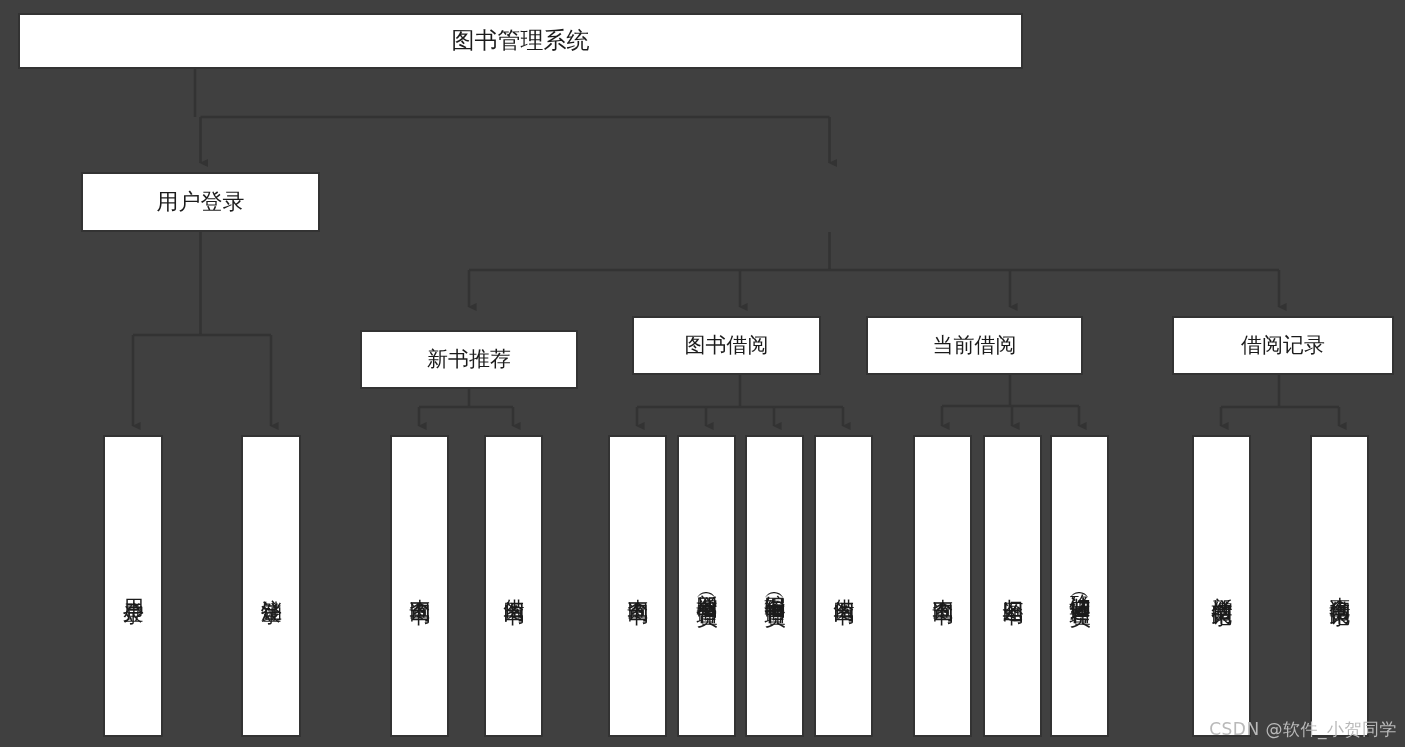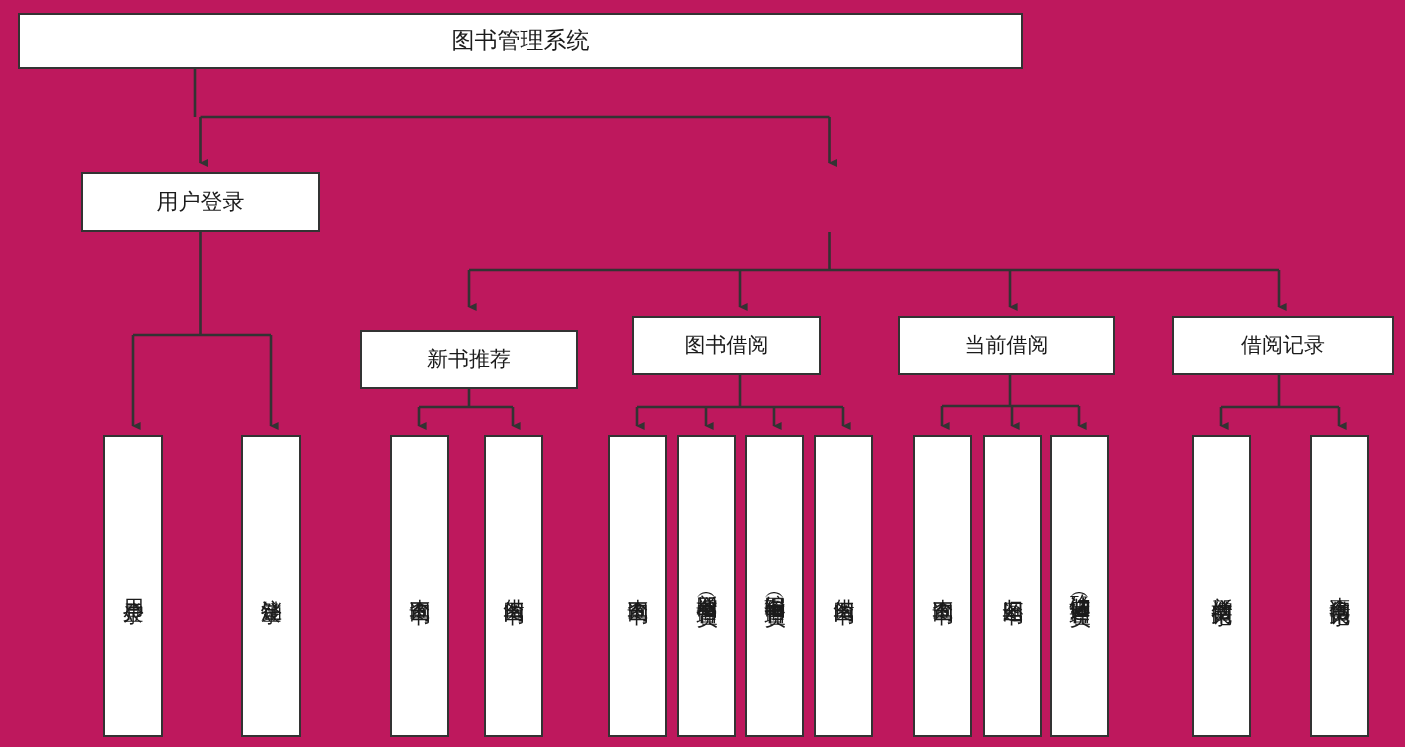--- a/index.html
+++ b/index.html
@@ -7,21 +7,21 @@
     padding: 0;
     background: #ffffff;
   }
   body {
     font-family: "DejaVu Sans", "Liberation Sans", sans-serif;
   }
   #diagram-root {
     position: relative;
     width: 1405px;
     height: 747px;
-    background: #be185d;
+    background: #404040;
     overflow: hidden;
     text-decoration: underline;
   }
   #edges-layer {
     position: absolute;
     left: 0;
     top: 0;
     width: 1405px;
     height: 747px;
   }
@@ -135,21 +135,21 @@
   <div class="node level-1" style="left: 81px; top: 172px; width: 239px; height: 60px;">
     <span class="node-label">用户登录</span>
   </div>
 
   <div class="node level-2" style="left: 360px; top: 316px; width: 218px; height: 59px; margin-top: 14px;">
     <span class="node-label">新书推荐</span>
   </div>
   <div class="node level-2" style="left: 632px; top: 316px; width: 189px; height: 59px;">
     <span class="node-label">图书借阅</span>
   </div>
-  <div class="node level-2" style="left: 898px; top: 316px; width: 217px; height: 59px;">
+  <div class="node level-2" style="left: 866px; top: 316px; width: 217px; height: 59px;">
     <span class="node-label">当前借阅</span>
   </div>
   <div class="node level-2" style="left: 1172px; top: 316px; width: 222px; height: 59px;">
     <span class="node-label">借阅记录</span>
   </div>
 
   <div class="node leaf" style="left: 103px; top: 435px; width: 60px; height: 302px;">
     <span class="node-label">用户登录</span>
   </div>
   <div class="node leaf" style="left: 241px; top: 435px; width: 60px; height: 302px;">
@@ -186,13 +186,14 @@
     <span class="node-label">确认归还（管理员）</span>
   </div>
 
   <div class="node leaf" style="left: 1192px; top: 435px; width: 59px; height: 302px;">
     <span class="node-label">新增借阅记录</span>
   </div>
   <div class="node leaf" style="left: 1310px; top: 435px; width: 59px; height: 302px;">
     <span class="node-label">查询借阅记录</span>
   </div>
 
+  <div id="watermark">CSDN @软件_小贺同学</div>
 </div>
 
 </body></html>

